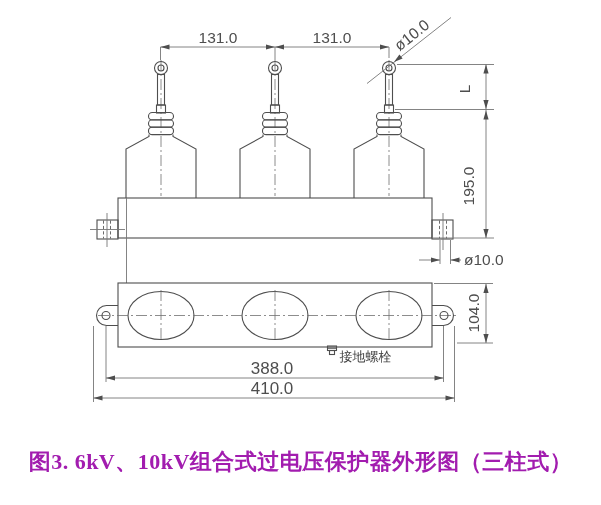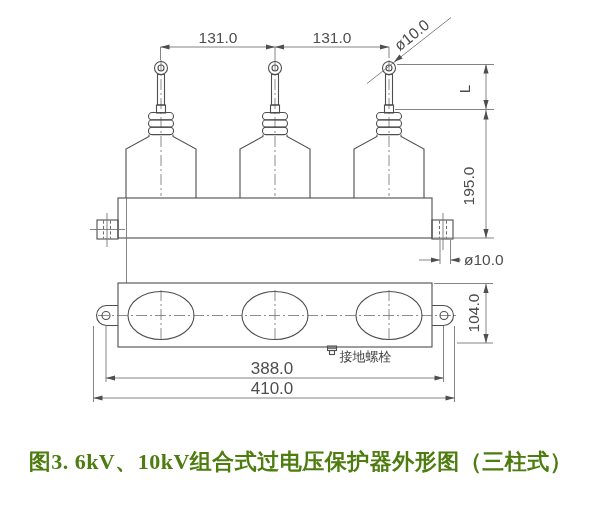--- a/index.html
+++ b/index.html
@@ -9,21 +9,21 @@
   .ol{stroke:#4e4e4e;stroke-width:1.1;fill:none;}              
   .tl{stroke:#767676;stroke-width:0.9;fill:none;}              
   .cl{stroke:#707070;stroke-width:0.8;fill:none;stroke-dasharray:11 3 2 3;} 
   .hl{stroke:#5a5a5a;stroke-width:0.9;fill:none;stroke-dasharray:3.2 2.2;}  
   .ar{fill:#4e4e4e;stroke:none;}
   .dimtxt{font-family:"Liberation Sans",sans-serif;fill:#4e4e4e;font-size:15.5px;}
   .dimtxt-big{font-family:"Liberation Sans",sans-serif;fill:#4e4e4e;font-size:17px;}
   .cjk{font-family:"Liberation Sans","DejaVu Sans",sans-serif;fill:#3f3f3f;font-size:13px;}
   .caption{position:absolute;left:0;top:447px;width:601px;text-align:center;
            font-family:"Liberation Serif","DejaVu Serif",serif;font-weight:bold;
-           font-size:22px;color:#4d7c0f;letter-spacing:0.5px;white-space:nowrap;}
+           font-size:22px;color:#a21caf;letter-spacing:0.5px;white-space:nowrap;}
 </style>
 </head>
 <body>
 
 <div class="canvas">
 <svg width="601" height="440" viewBox="0 0 601 440" xmlns="http://www.w3.org/2000/svg">
 
   <defs>
     <g id="bottle">
       <line class="cl" x1="0" y1="60" x2="0" y2="196"></line>

